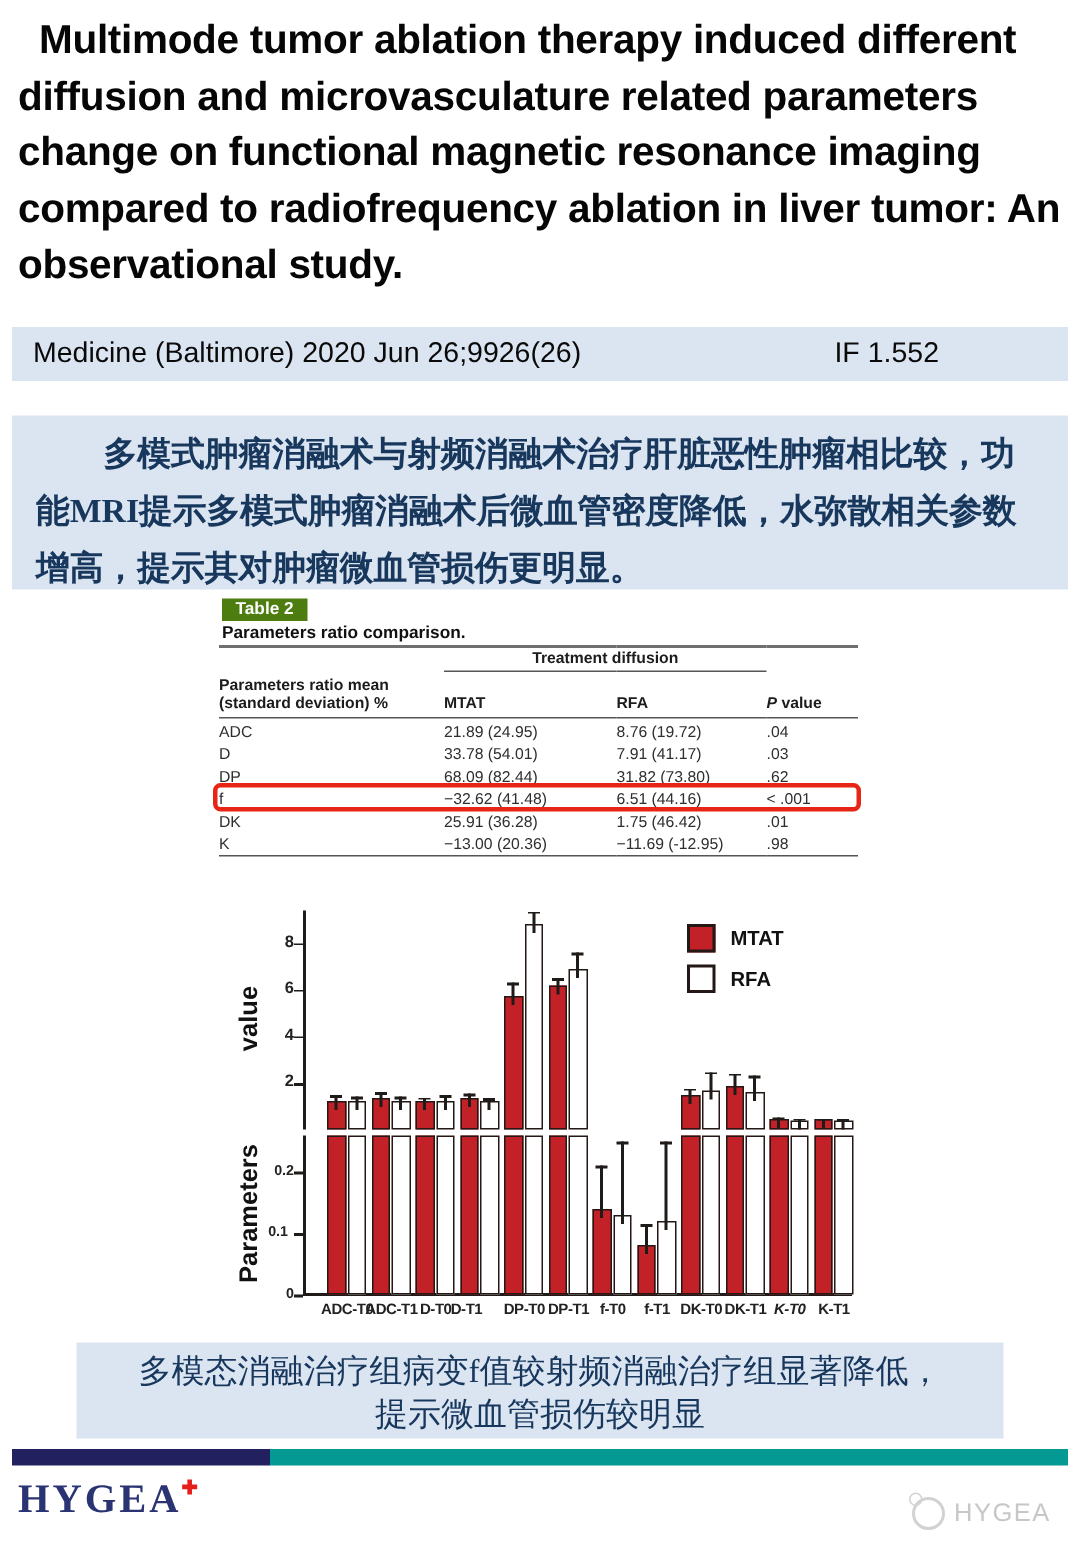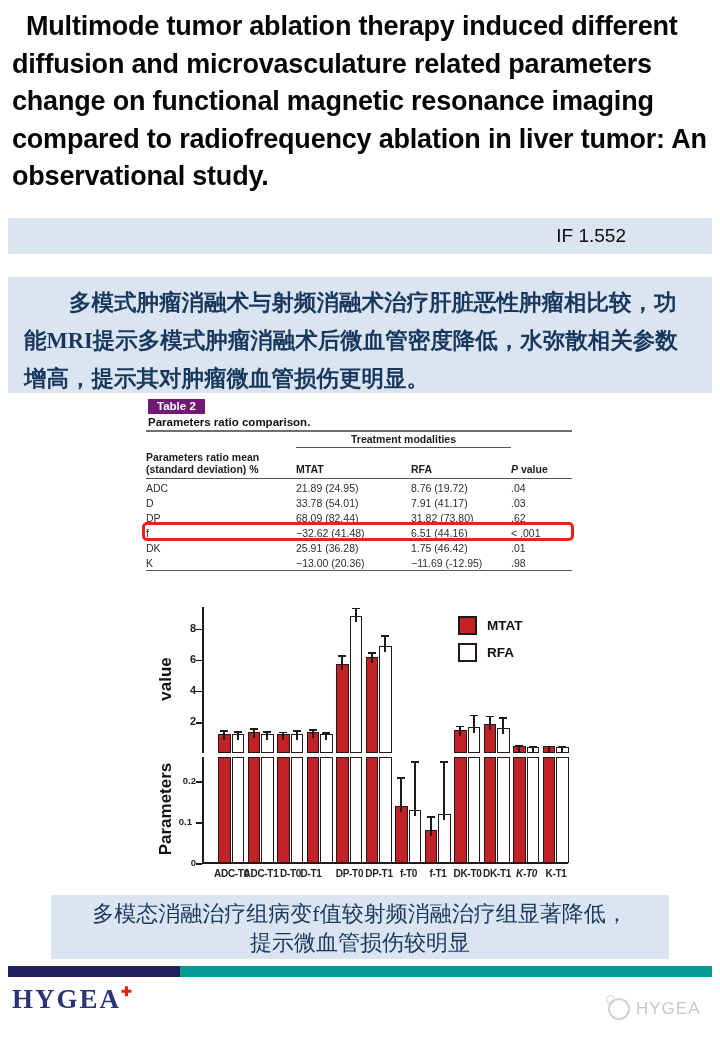--- a/index.html
+++ b/index.html
@@ -33,21 +33,21 @@
   }
   #summary-top p{margin:0;text-indent:2em;font-weight:bold;}
   #summary-bottom{
     position:absolute;left:51px;top:895px;width:618px;height:64px;
     box-sizing:border-box;padding-top:4px;text-align:center;
     font-size:22px;line-height:29px;
   }
   
   #figure{position:absolute;left:142px;top:396px;width:434px;height:494px;background:#fff;}
   #table-label{
-    display:inline-block;background:#701a75;color:#fff;font-weight:bold;
+    display:inline-block;background:#4d7c0f;color:#fff;font-weight:bold;
     font-size:11.5px;padding:1px 9px 2px 9px;margin:3px 0 2px 6px;
   }
   #table-caption{font-weight:bold;font-size:11.5px;color:#111;margin:0 0 2px 6px;}
   #ptable{
     border-collapse:collapse;table-layout:fixed;width:426px;margin-left:4px;
     border-top:2px solid #6f6f6f;border-bottom:1.3px solid #555;
   }
   #ptable th{font-weight:bold;font-size:10.5px;color:#1c1c1c;}
   #ptable .tm-cell{border-bottom:1.2px solid #555;text-align:center;padding:1px 4px 2px;}
   #ptable tr.hdr th{border-bottom:1.3px solid #555;vertical-align:bottom;padding:3px 0;text-align:left;line-height:12px;}
@@ -89,41 +89,42 @@
     content:"";position:absolute;width:7px;height:7px;border:1.5px solid #d2d2d2;
     border-radius:50%;left:-4px;top:-5px;
   }
 </style>
 </head>
 <body>
 
 <div id="title">Multimode tumor ablation therapy induced different diffusion and microvasculature related parameters change on functional magnetic resonance imaging compared to radiofrequency ablation in liver tumor: An observational study.</div>
 
 <div id="citation-bar" style="background: rgb(219, 229, 241);">
+  <span class="src">Medicine (Baltimore) 2020 Jun 26;9926(26)</span>
   <span class="if">IF 1.552</span>
 </div>
 
 <div id="summary-top" class="cjk-block" style="background: rgb(219, 229, 241); color: rgb(23, 55, 93);">
   <p>多模式肿瘤消融术与射频消融术治疗肝脏恶性肿瘤相比较，功能MRI提示多模式肿瘤消融术后微血管密度降低，水弥散相关参数增高，提示其对肿瘤微血管损伤更明显。</p>
 </div>
 
 <div id="figure">
   <div id="table-label">Table 2</div>
   <div id="table-caption">Parameters ratio comparison.</div>
   <table id="ptable">
       <colgroup>
         <col style="width: 150px;">
         <col style="width: 115px;">
         <col style="width: 100px;">
         <col style="width: 61px;">
       </colgroup>
       <thead>
         <tr>
           <th></th>
-          <th colspan="2" class="tm-cell">Treatment modalities</th>
+          <th colspan="2" class="tm-cell">Treatment diffusion</th>
           <th></th>
         </tr>
         <tr class="hdr">
           <th>Parameters ratio mean (standard deviation) %</th>
           <th>MTAT</th>
           <th>RFA</th>
           <th><i>P</i> value</th>
         </tr>
       </thead>
       <tbody>

